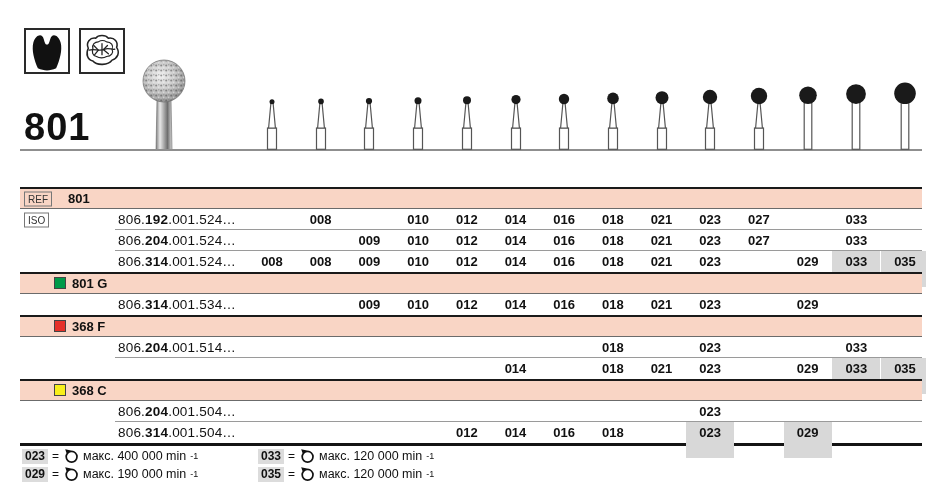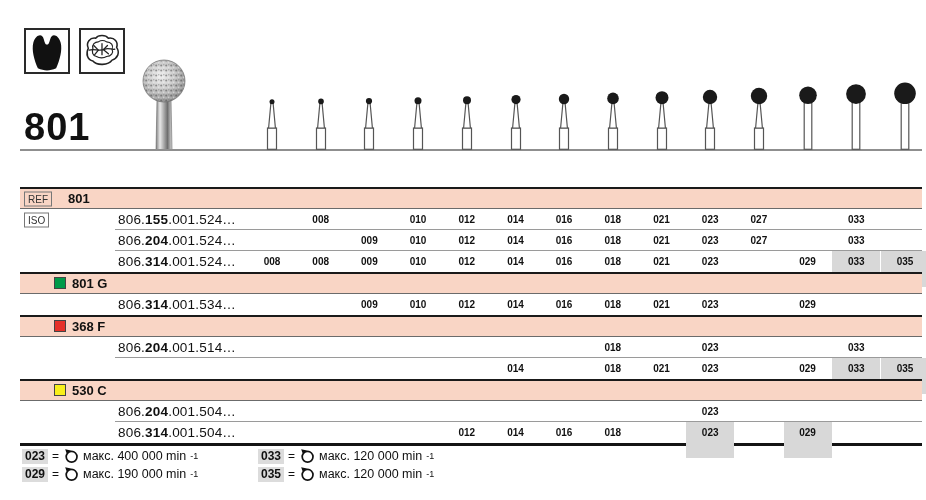--- a/index.html
+++ b/index.html
@@ -13,21 +13,21 @@
   #catalog-table{position:absolute;left:20px;top:187px;width:902px;border-bottom:3px solid #141414;}
   .sec-header{position:relative;height:19px;line-height:19px;background:#f9d5c5;
               border-top:2px solid #1a1a1a;border-bottom:1px solid #6b6b6b;}
   .iso-row{position:relative;height:21px;line-height:21px;background:#fff;}
   .tag{position:absolute;top:50%;transform:translateY(-50%);left:4px;border:1px solid #777;
        border-radius:0;font-size:10px;padding:0 3px;color:#333;height:13px;line-height:13px;background:#fff0;}
   .sec-label{position:absolute;font-weight:bold;font-size:13px;top:0;}
   .swatch{position:absolute;left:34px;top:3px;width:12px;height:12px;border:1px solid #444;box-sizing:border-box;}
   .code{position:absolute;left:98px;font-size:13.5px;top:0;letter-spacing:.2px;}
   .code b{font-weight:bold;}
-  .size-cell{position:absolute;top:0;height:36px;width:48px;text-align:center;font-weight:bold;font-size:10px;}
+  .size-cell{position:absolute;top:0;height:36px;width:48px;text-align:center;font-weight:bold;font-size:13px;}
   .size-cell.hl{background:#d8d8d8;}
   .sep{position:absolute;left:95px;right:0;bottom:0;height:1px;background:#9a9a9a;}
   
   #legend{position:absolute;left:22px;top:448px;font-size:12.5px;}
   .lg-item{position:absolute;white-space:nowrap;display:flex;align-items:center;gap:4px;height:16px;}
   .lg-size{background:#dcdcdc;font-weight:bold;padding:0 3px;font-size:12px;line-height:15px;}
   .lg-eq{font-size:12px;}
   sup{font-size:9px;}
   svg{display:block;}
   .abs{position:absolute;}
@@ -152,21 +152,21 @@
       </svg>
     </div>
 
   <div id="catalog-table">
       <div class="sec-header">
         <span class="tag">REF</span>
         <span class="sec-label" style="left: 48px;">801</span>
       </div>
       <div class="iso-row">
         <span class="tag">ISO</span>
-        <span class="code"><span>806.</span><b>155</b><span>.001.524…</span></span>
+        <span class="code"><span>806.</span><b>192</b><span>.001.524…</span></span>
         <span class="size-cell" style="left: 276.7px;">008</span>
         <span class="size-cell" style="left: 374.1px;">010</span>
         <span class="size-cell" style="left: 422.8px;">012</span>
         <span class="size-cell" style="left: 471.5px;">014</span>
         <span class="size-cell" style="left: 520.1px;">016</span>
         <span class="size-cell" style="left: 568.8px;">018</span>
         <span class="size-cell" style="left: 617.5px;">021</span>
         <span class="size-cell" style="left: 666.2px;">023</span>
         <span class="size-cell" style="left: 714.9px;">027</span>
         <span class="size-cell" style="left: 812.3px;">033</span>
@@ -233,21 +233,21 @@
         <span class="size-cell" style="left: 471.5px;">014</span>
         <span class="size-cell" style="left: 568.8px;">018</span>
         <span class="size-cell" style="left: 617.5px;">021</span>
         <span class="size-cell" style="left: 666.2px;">023</span>
         <span class="size-cell" style="left: 763.6px;">029</span>
         <span class="size-cell hl" style="left: 812.3px;">033</span>
         <span class="size-cell hl" style="left: 861px;">035</span>
       </div>
       <div class="sec-header">
         <span class="swatch" style="background: rgb(248, 239, 27);"></span>
-        <span class="sec-label" style="left: 52px;">530 C</span>
+        <span class="sec-label" style="left: 52px;">368 C</span>
       </div>
       <div class="iso-row">
         <span class="code"><span>806.</span><b>204</b><span>.001.504…</span></span>
         <span class="size-cell" style="left: 666.2px;">023</span>
         <div class="sep"></div>
       </div>
       <div class="iso-row">
         <span class="code"><span>806.</span><b>314</b><span>.001.504…</span></span>
         <span class="size-cell" style="left: 422.8px;">012</span>
         <span class="size-cell" style="left: 471.5px;">014</span>

